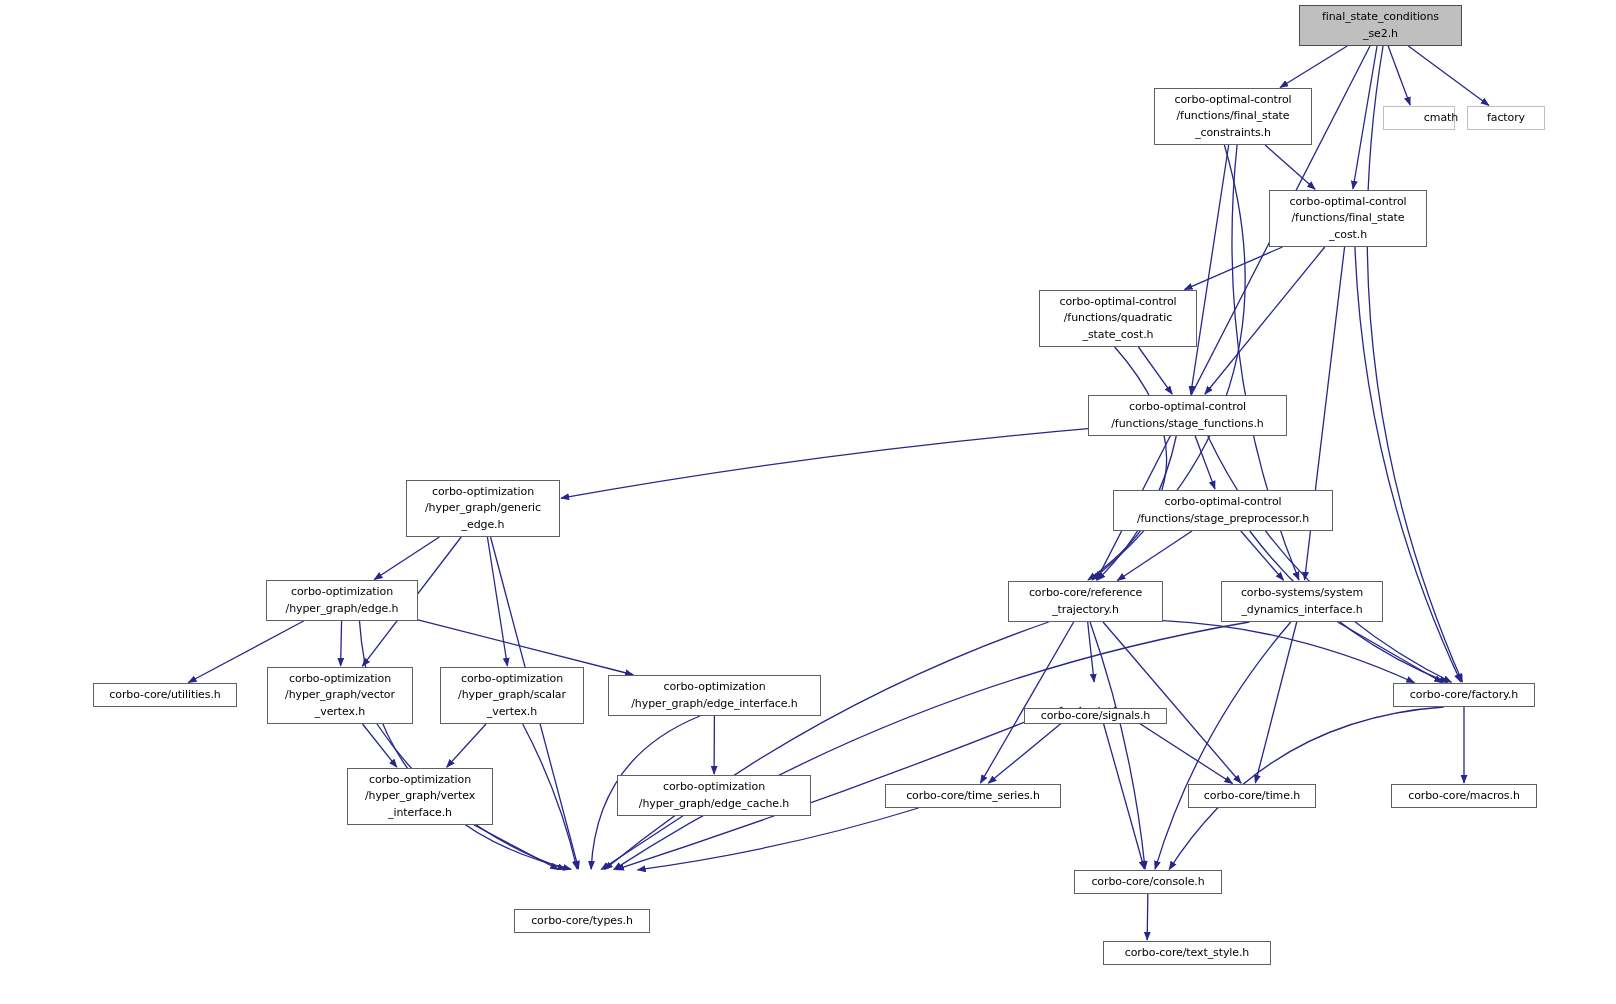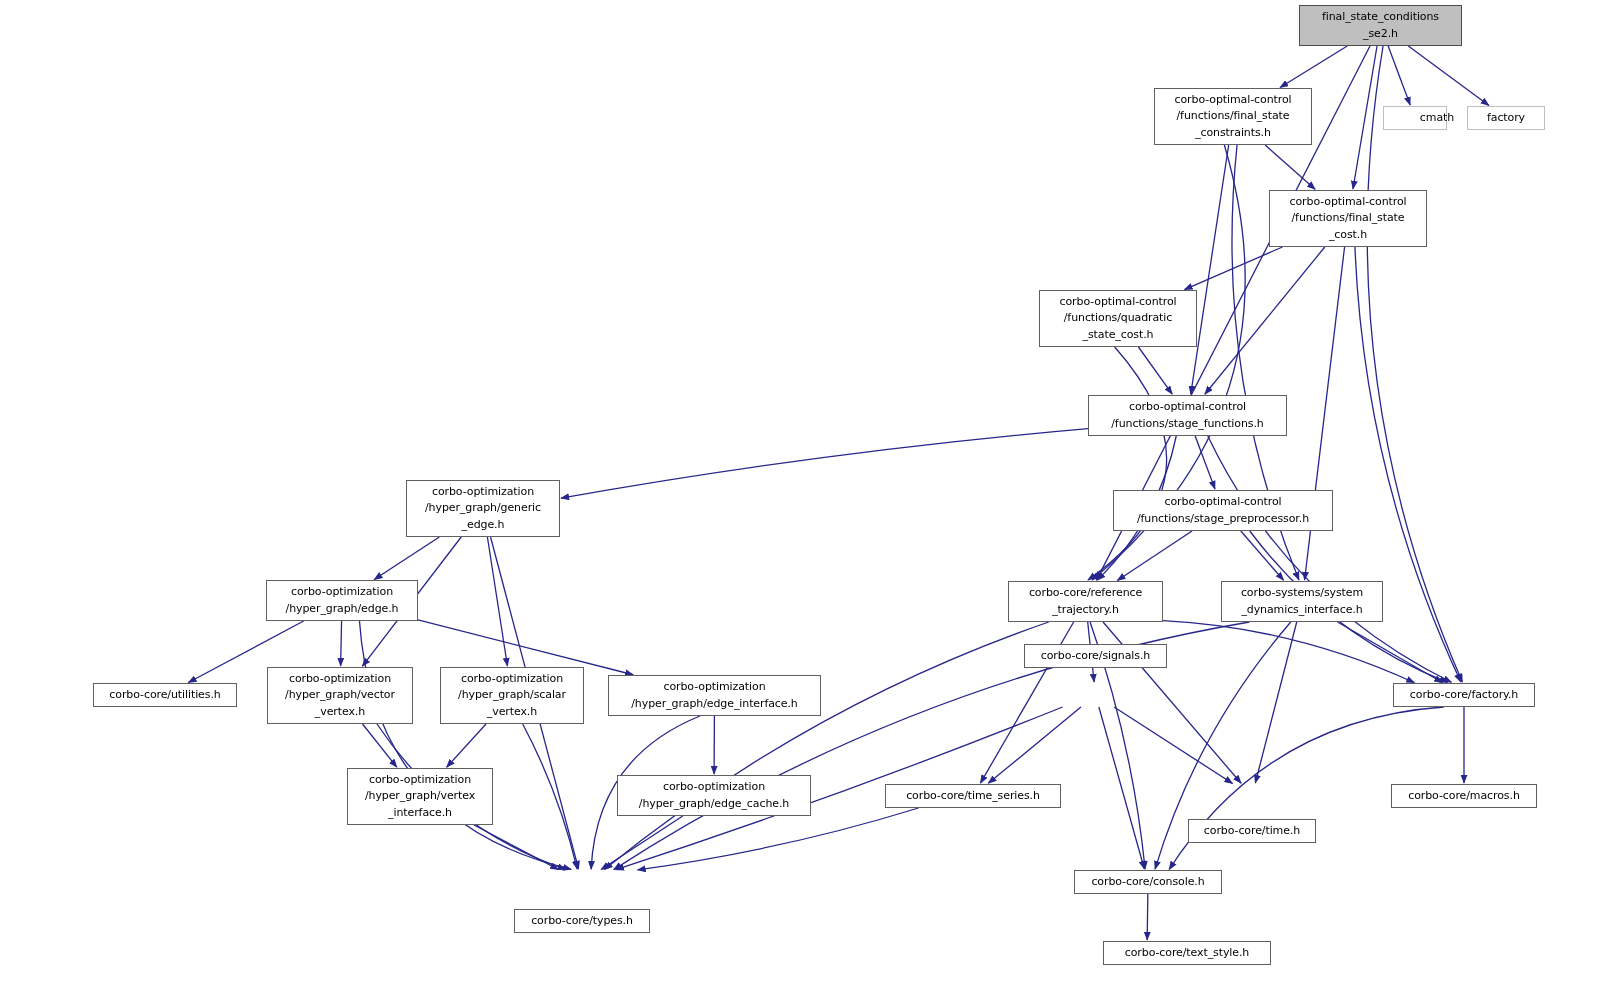--- a/index.html
+++ b/index.html
@@ -83,21 +83,21 @@
         <path d="M918.4418604651163,808 Q780.5660970574648,850.6124523178443 637.5347944835344,869.7851858680717" marker-end="url(#ah)"></path>
         <path d="M1147.8309859154929,894 L1147.1830971947618,940.0000991719147" marker-end="url(#ah)"></path>
       </g>
   </svg>
   <div id="node-group">
       <div class="node root" style="left: 1299px; top: 5px; width: 163px; height: 41px;">final_state_conditions
 _se2.h</div>
       <div class="node" style="left: 1154px; top: 88px; width: 158px; height: 57px;">corbo-optimal-control
 /functions/final_state
 _constraints.h</div>
-      <div class="node sys" style="left: 1383px; top: 106px; width: 64px; height: 24px; padding-left: 44px;">cmath</div>
+      <div class="node sys" style="left: 1383px; top: 106px; width: 72px; height: 24px; padding-left: 44px;">cmath</div>
       <div class="node sys" style="left: 1467px; top: 106px; width: 78px; height: 24px;">factory</div>
       <div class="node" style="left: 1269px; top: 190px; width: 158px; height: 57px;">corbo-optimal-control
 /functions/final_state
 _cost.h</div>
       <div class="node" style="left: 1039px; top: 290px; width: 158px; height: 57px;">corbo-optimal-control
 /functions/quadratic
 _state_cost.h</div>
       <div class="node" style="left: 1088px; top: 395px; width: 199px; height: 41px;">corbo-optimal-control
 /functions/stage_functions.h</div>
       <div class="node" style="left: 1113px; top: 490px; width: 220px; height: 41px;">corbo-optimal-control
@@ -113,27 +113,27 @@
 _dynamics_interface.h</div>
       <div class="node" style="left: 93px; top: 683px; width: 144px; height: 24px;">corbo-core/utilities.h</div>
       <div class="node" style="left: 267px; top: 667px; width: 146px; height: 57px;">corbo-optimization
 /hyper_graph/vector
 _vertex.h</div>
       <div class="node" style="left: 440px; top: 667px; width: 144px; height: 57px;">corbo-optimization
 /hyper_graph/scalar
 _vertex.h</div>
       <div class="node" style="left: 608px; top: 675px; width: 213px; height: 41px;">corbo-optimization
 /hyper_graph/edge_interface.h</div>
-      <div class="node" style="left: 1024px; top: 644px; width: 143px; height: 24px;">corbo-core/signals.h</div>
+      <div class="node" style="left: 1024px; top: 708px; width: 143px; height: 16px;">corbo-core/signals.h</div>
       <div class="node" style="left: 1393px; top: 683px; width: 142px; height: 24px;">corbo-core/factory.h</div>
       <div class="node" style="left: 347px; top: 768px; width: 146px; height: 57px;">corbo-optimization
 /hyper_graph/vertex
 _interface.h</div>
       <div class="node" style="left: 617px; top: 775px; width: 194px; height: 41px;">corbo-optimization
 /hyper_graph/edge_cache.h</div>
       <div class="node" style="left: 885px; top: 784px; width: 176px; height: 24px;">corbo-core/time_series.h</div>
-      <div class="node" style="left: 1188px; top: 819px; width: 128px; height: 24px;">corbo-core/time.h</div>
+      <div class="node" style="left: 1188px; top: 784px; width: 128px; height: 24px;">corbo-core/time.h</div>
       <div class="node" style="left: 1391px; top: 784px; width: 146px; height: 24px;">corbo-core/macros.h</div>
       <div class="node" style="left: 514px; top: 909px; width: 136px; height: 24px;">corbo-core/types.h</div>
       <div class="node" style="left: 1074px; top: 870px; width: 148px; height: 24px; text-align: center;">corbo-core/console.h</div>
       <div class="node" style="left: 1063px; top: 941px; width: 168px; height: 24px; margin-left: 40px;">corbo-core/text_style.h</div>
     </div>
 </div>
 
 </body></html>

